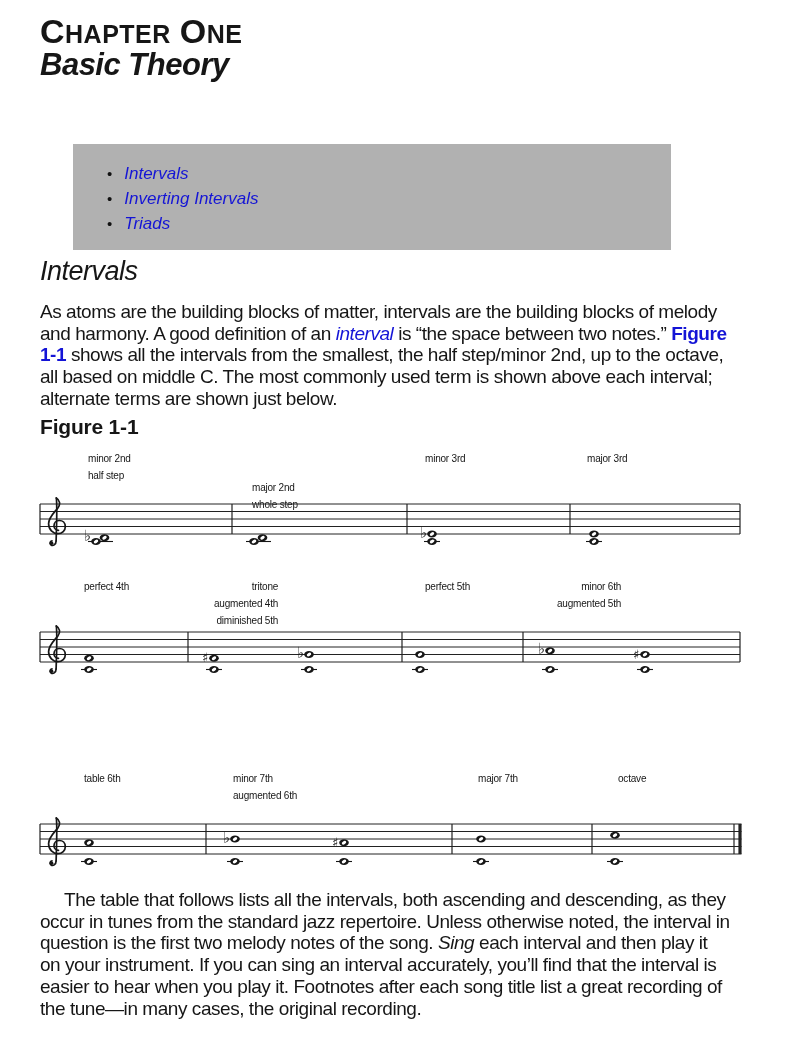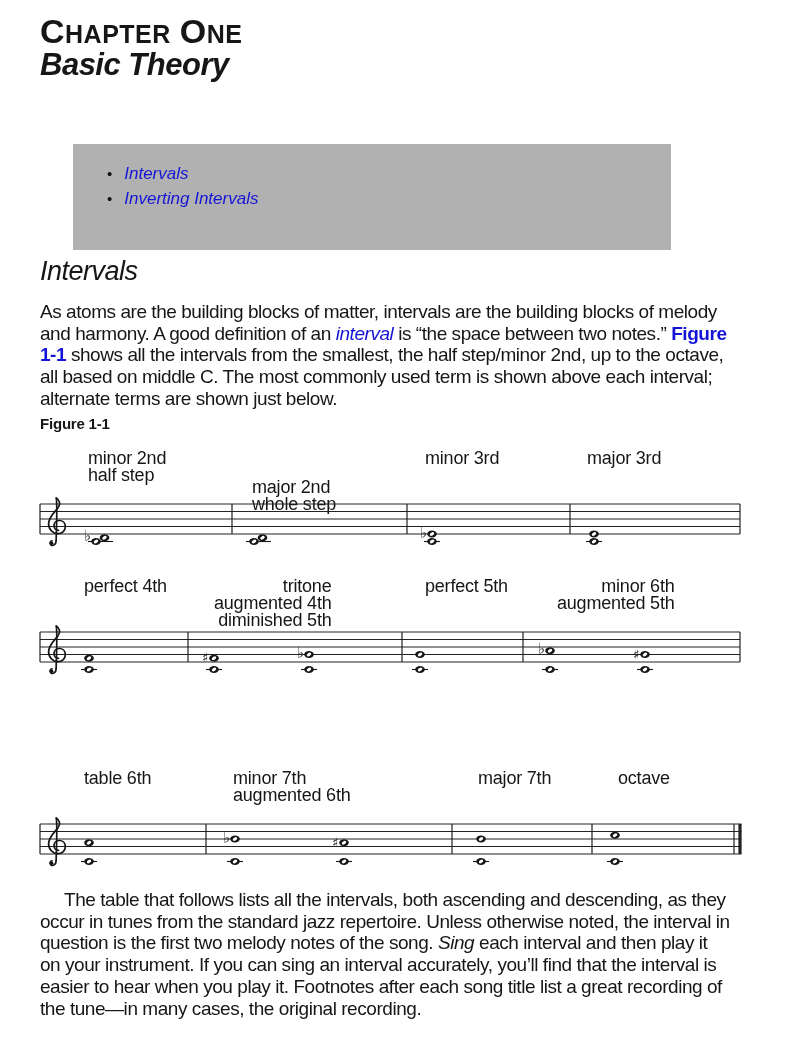--- a/index.html
+++ b/index.html
@@ -26,42 +26,45 @@
   #sec-heading{left:40px;top:256px;font-size:27px;font-style:italic;letter-spacing:-.5px;}
 
   
   .para{left:40px;font-size:19px;line-height:21.7px;letter-spacing:-.45px;white-space:nowrap;color:#161616;}
   #intro-para{top:301px;}
   #closing-para{top:889px;text-indent:24px;}
   .linki{color:#1414d6;font-style:italic;cursor:pointer;}
   .linkb{color:#1414d6;font-weight:700;cursor:pointer;}
   .i{font-style:italic;}
 
-  #fig-label{left:40px;top:415px;font-size:15px;font-weight:700;letter-spacing:-.2px;}
+  #fig-label{left:40px;top:415px;font-size:21px;font-weight:700;letter-spacing:-.2px;}
 
   
   .system{position:absolute;left:38px;width:720px;height:130px;}
   #sys0{top:446px;} #sys1{top:574px;text-align:right;} #sys2{top:766px;}
-  .syslabel{position:absolute;top:4px;font-size:18px;line-height:17px;letter-spacing:-.2px;white-space:nowrap;color:#161616;}
+  .syslabel{position:absolute;top:4px;font-size:10px;line-height:17px;letter-spacing:-.2px;white-space:nowrap;color:#161616;}
   .staff-svg{position:absolute;left:0;top:48px;}
 </style>
 </head>
 <body>
 
 <div class="abs" id="chapter-line">
   <span class="cap">C</span><span class="sc">HAPTER</span><span class="cap word2">O</span><span class="sc">NE</span>
 </div>
 <div class="abs" id="subtitle">Basic Theory</div>
 
 <div class="abs" id="toc">
   <div class="toc-item">
     <span class="bullet">•</span><span class="toc-link">Intervals</span>
   </div>
   <div class="toc-item">
     <span class="bullet">•</span><span class="toc-link">Inverting Intervals</span>
+  </div>
+  <div class="toc-item">
+    <span class="bullet">•</span><span class="toc-link">Triads</span>
   </div>
 </div>
 
 <div class="abs" id="sec-heading">Intervals</div>
 
 <div class="abs para" id="intro-para"><span>As atoms are the building blocks of matter, intervals are the building blocks of melody</span><br><span>and harmony. A good definition of an </span><span class="linki">interval</span><span> is “the space between two notes.” </span><span class="linkb">Figure</span><br><span class="linkb">1-1</span><span> shows all the intervals from the smallest, the half step/minor 2nd, up to the octave,</span><br><span>all based on middle C. The most commonly used term is shown above each interval;</span><br><span>alternate terms are shown just below.</span></div>
 
 <div class="abs" id="fig-label">Figure 1-1</div>
 
 <div class="system" id="sys0">

